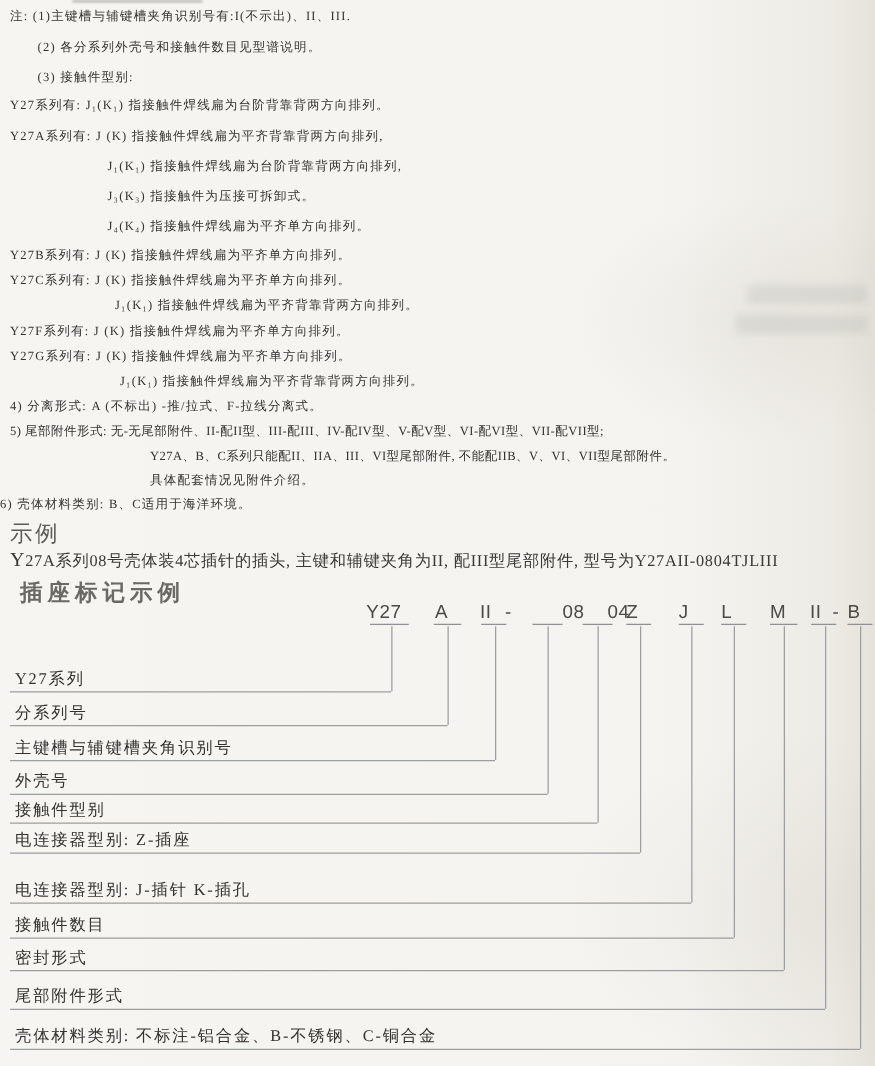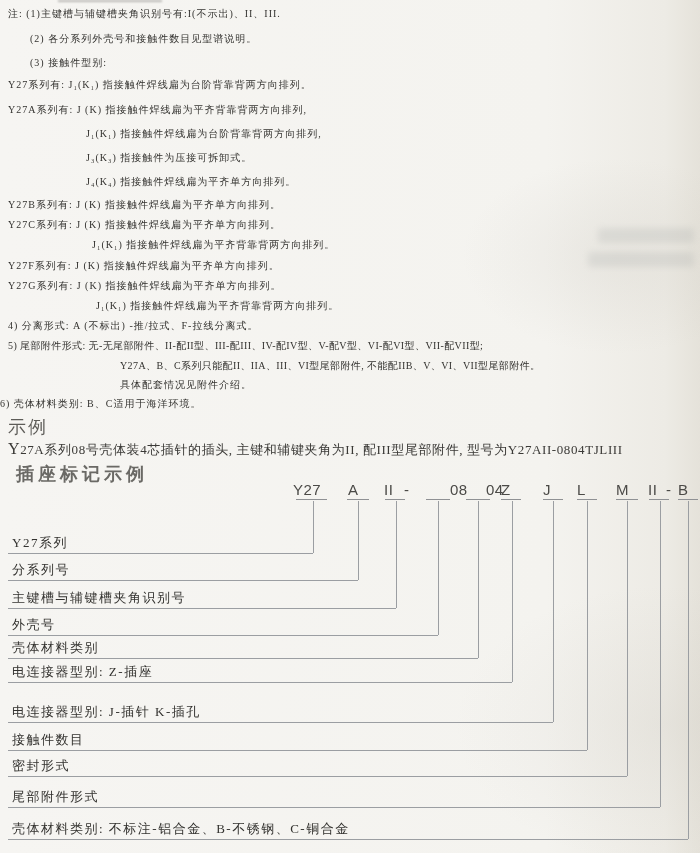--- a/index.html
+++ b/index.html
@@ -127,21 +127,21 @@
   <div class="hline" style="top:722px;width:545px"></div>
   <div class="hline" style="top:750px;width:579px"></div>
   <div class="hline" style="top:776px;width:619px"></div>
   <div class="hline" style="top:807px;width:652px"></div>
   <div class="hline" style="top:839px;width:680px"></div>
 
   <div class="rlabel" style="top:534px">Y27系列</div>
   <div class="rlabel" style="top:561px">分系列号</div>
   <div class="rlabel" style="top:589px">主键槽与辅键槽夹角识别号</div>
   <div class="rlabel" style="top:616px">外壳号</div>
-  <div class="rlabel" style="top:639px">壳体材料类别</div>
+  <div class="rlabel" style="top:639px">接触件型别</div>
   <div class="rlabel" style="top:663px">电连接器型别: Z-插座</div>
   <div class="rlabel" style="top:703px">电连接器型别: J-插针 K-插孔</div>
   <div class="rlabel" style="top:731px">接触件数目</div>
   <div class="rlabel" style="top:757px">密封形式</div>
   <div class="rlabel" style="top:788px">尾部附件形式</div>
   <div class="rlabel" style="top:820px">壳体材料类别: 不标注-铝合金、B-不锈钢、C-铜合金</div>
 
   <div class="ghost" style="left:598px;top:228px;width:96px;height:15px"></div>
   <div class="ghost" style="left:588px;top:252px;width:106px;height:15px"></div>
 

